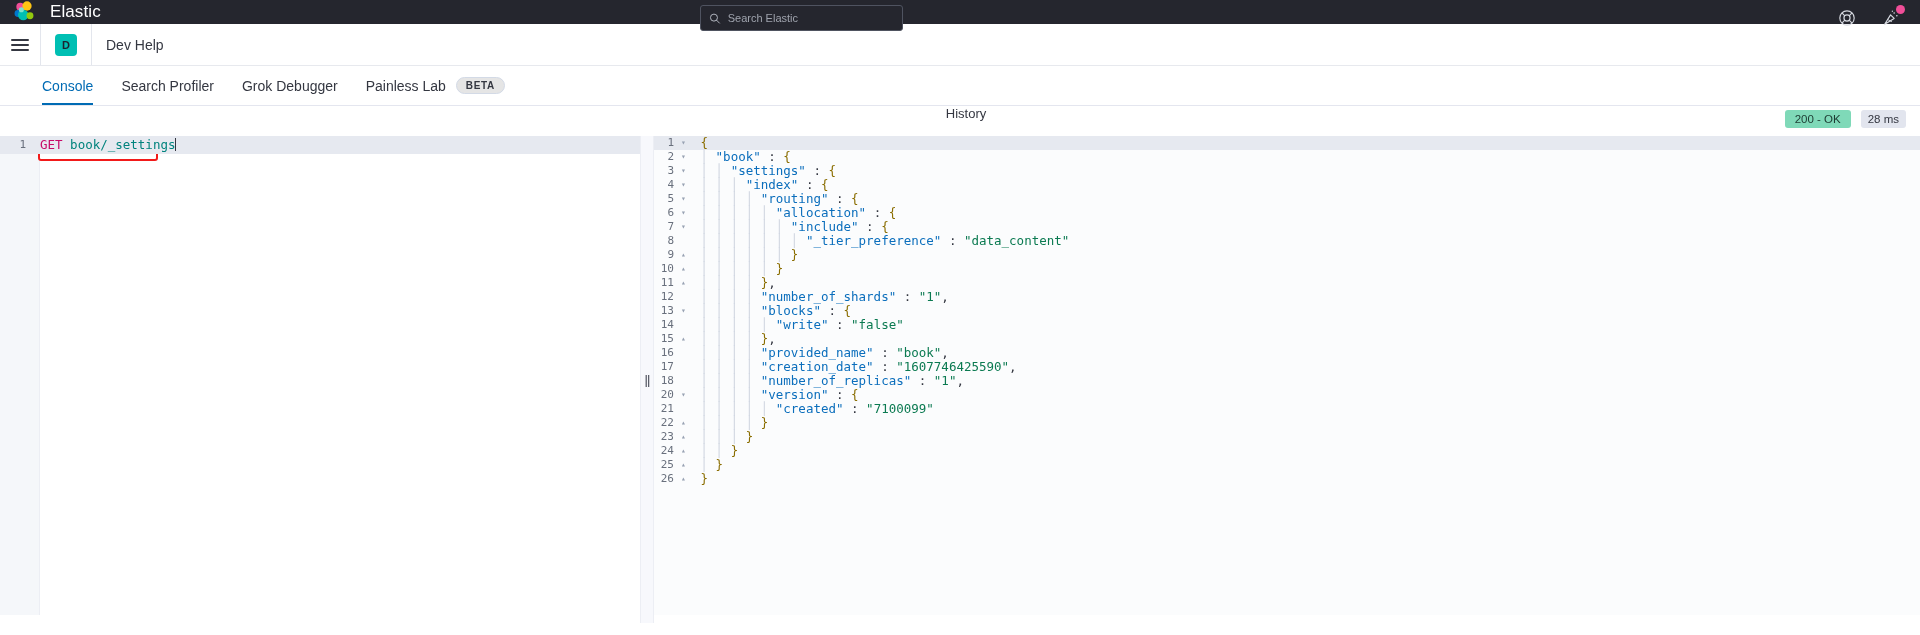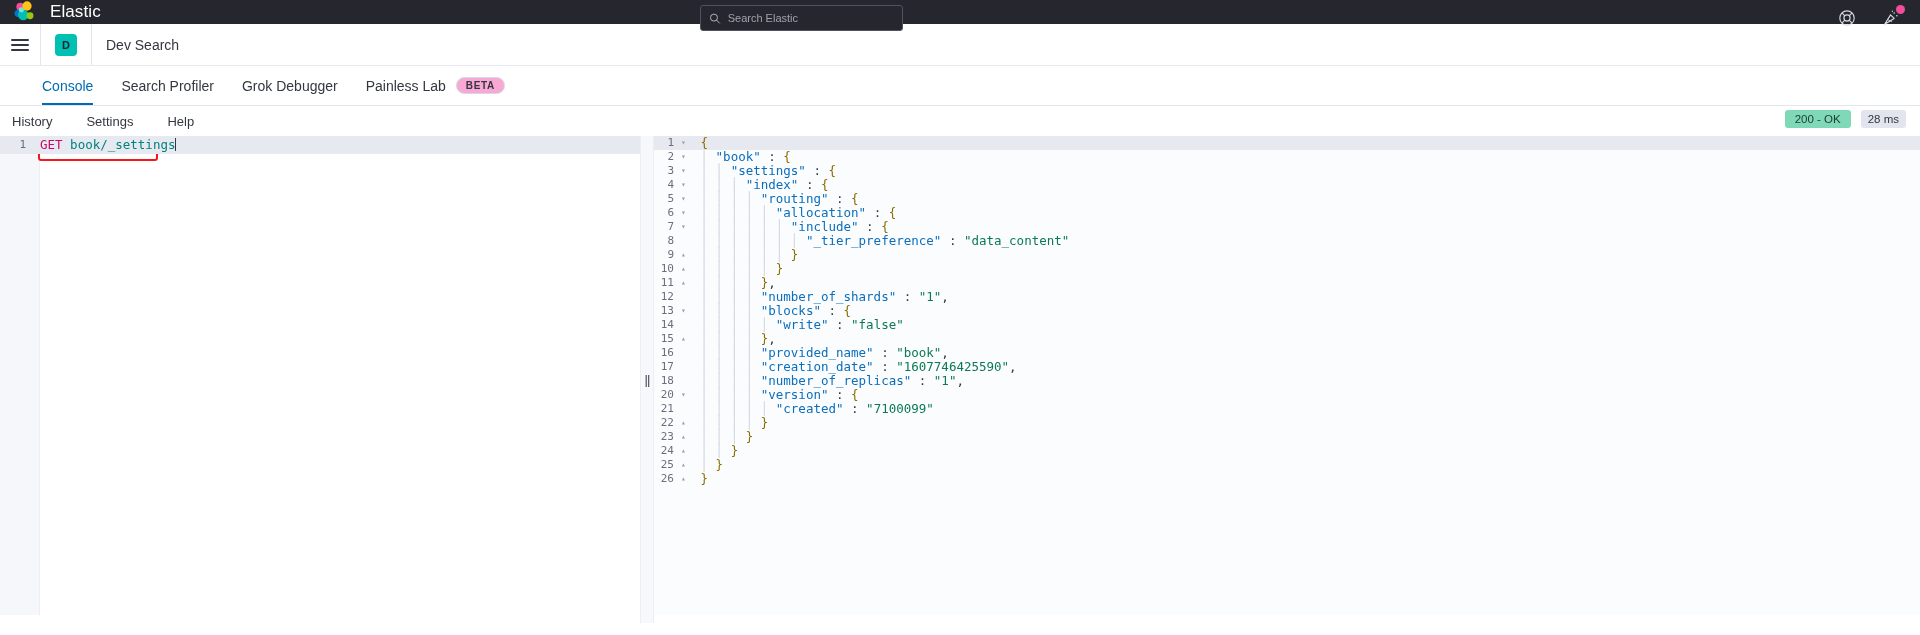--- a/index.html
+++ b/index.html
@@ -130,39 +130,40 @@
     content: "";
     position: absolute;
     left: 14px; right: 14px; bottom: 0;
     height: 2px; background: #006bb4;
   }
   .beta-badge {
     margin-left: -4px;
     display: flex; align-items: center;
     align-self: center;
     border: 1px solid #d3dae6;
-    background: #f9a8d4;
+    background: #e5e5e5;
     border-radius: 10px;
     padding: 2px 9px;
     font-size: 10px;
     font-weight: bold;
     letter-spacing: .6px;
     color: #343741;
     text-align: center;
   }
 
   
   .console-menu {
     height: 30px;
     display: flex;
     align-items: center;
     padding-left: 12px;
-    gap: 34px;
-    background: #ffffff;
-    position: relative;
+    gap: 18px;
+    background: #ffffff;
+    position: relative;
+    flex-direction: column;
   }
   .cm-item {
     font-size: 13px;
     color: #343741;
     cursor: pointer;
   }
   .status-badges {
     position: absolute;
     right: 14px; top: 4px;
     display: flex; align-items: center; gap: 10px;
@@ -357,21 +358,21 @@
       <span></span>
         <span></span>
         <span></span>
     </div>
   </div>
   <div class="bc-sep"></div>
   <div class="space-avatar-cell">
     <div class="space-avatar">D</div>
   </div>
   <div class="bc-sep"></div>
-  <div class="bc-item">Dev Search</div>
+  <div class="bc-item">Dev Help</div>
 </div>
 
 <div class="tabbar">
   <div class="tab active">Console</div>
   <div class="tab">Search Profiler</div>
   <div class="tab">Grok Debugger</div>
   <div class="tab">Painless Lab</div>
   <div class="beta-badge">BETA</div>
 </div>
 

